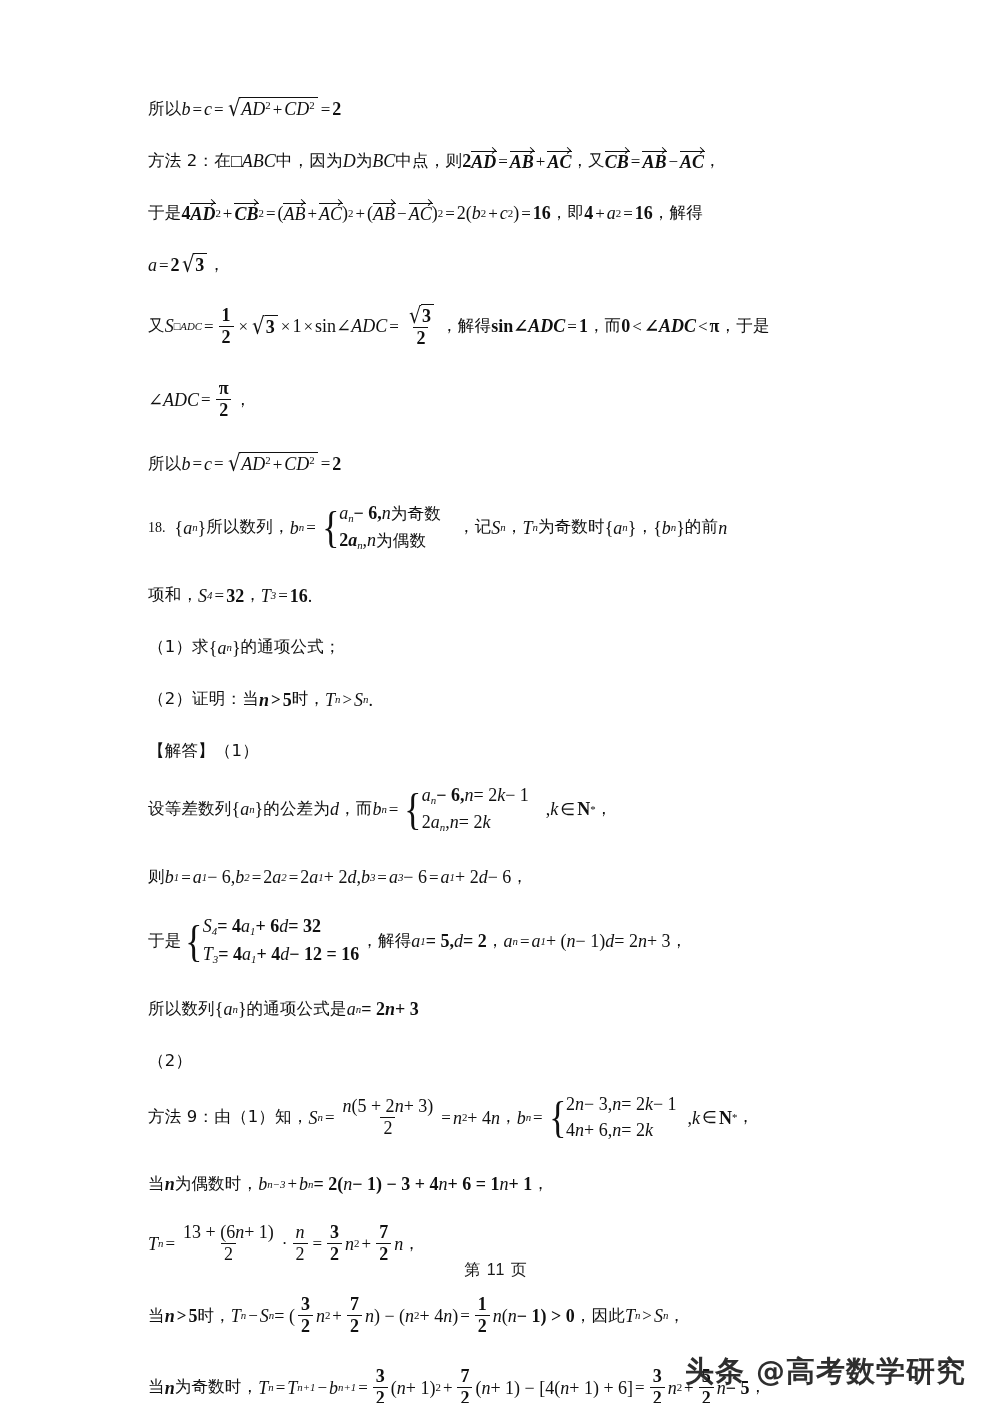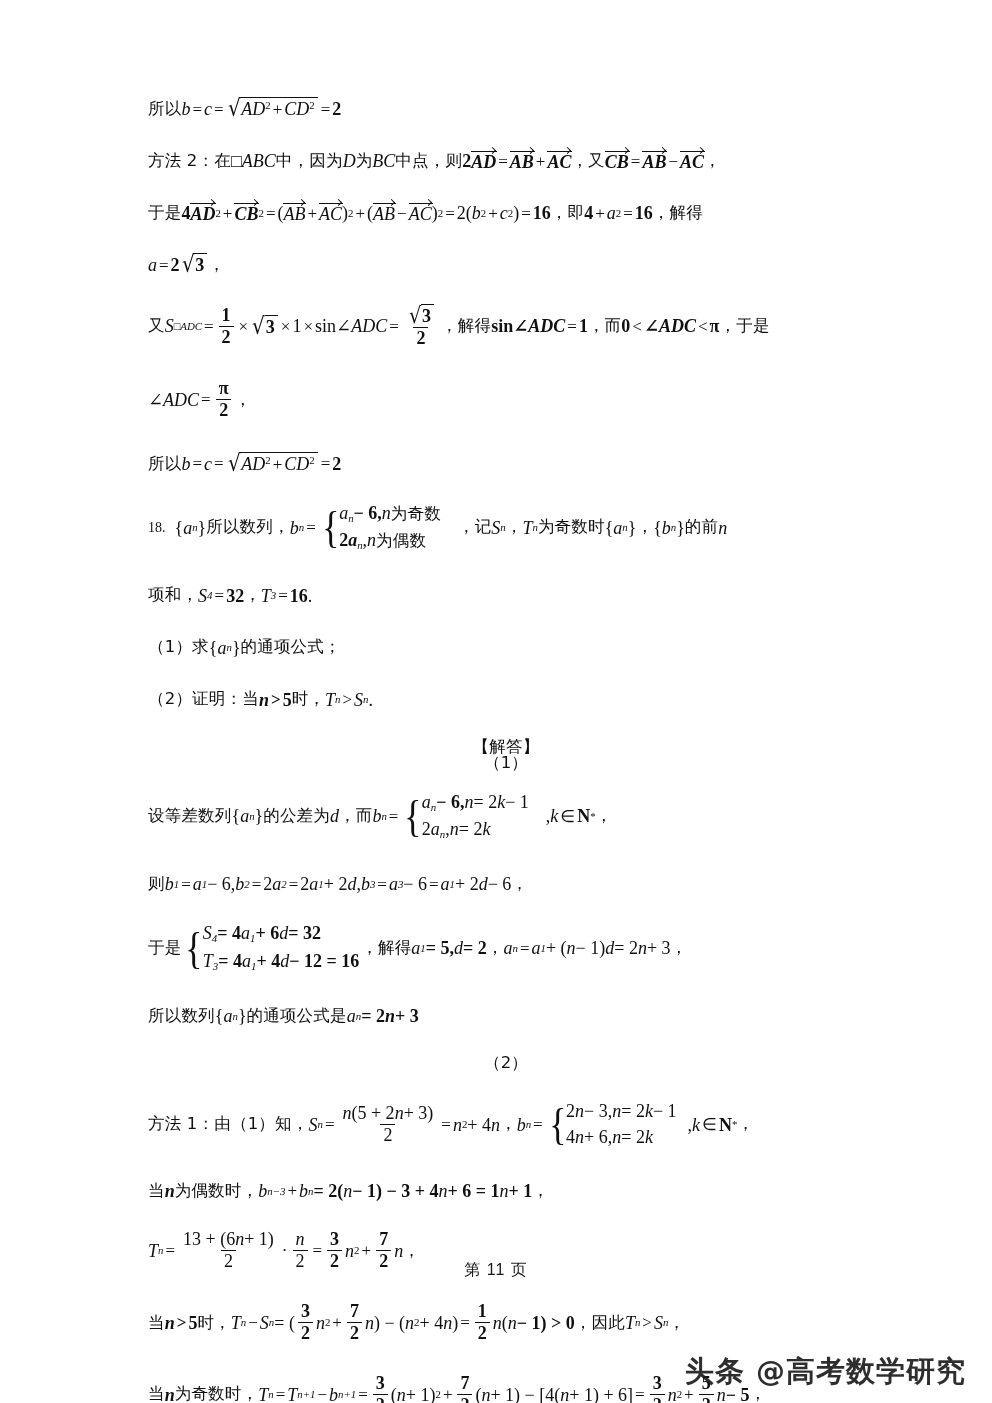--- a/index.html
+++ b/index.html
@@ -36,21 +36,21 @@
     align-items: center;
     flex-wrap: nowrap;
     margin: 0;
     font-size: 17.5px;
     line-height: 1.0;
     min-height: 26px;
     margin-bottom: 26px;
     white-space: nowrap;
   }
   .line.tall { margin-bottom: 30px; }
-  .line.short-gap { margin-bottom: 20px; flex-direction: column; }
+  .line.short-gap { margin-bottom: 20px; }
 
   .cn {
     font-family: "DejaVu Sans", "Liberation Sans", sans-serif;
     font-size: 16.5px;
     letter-spacing: 0.2px;
   }
   .num-lbl {
     font-family: "Liberation Serif", serif;
     font-size: 14px;
   }
@@ -560,21 +560,21 @@
       <span class="mu mb">= 2</span>
         <span class="m mb">n</span>
         <span class="mu mb">+ 3</span>
     </div>
 
     <div class="line short-gap">
       <span class="cn">（2）</span>
     </div>
 
     <div class="line tall">
-      <span class="cn">方法 1：</span>
+      <span class="cn">方法 9：</span>
       <span class="cn">由（1）知，</span>
       <span class="m">S</span>
         <sub>n</sub>
       <span class="op">=</span>
       <span class="frac">
           <span class="nu"><span class="m">n</span><span class="mu">(5 + 2</span><span class="m">n</span><span class="mu">+ 3)</span></span>
           <span class="de mu">2</span>
         </span>
       <span class="op">=</span>
       <span class="m">n</span>

